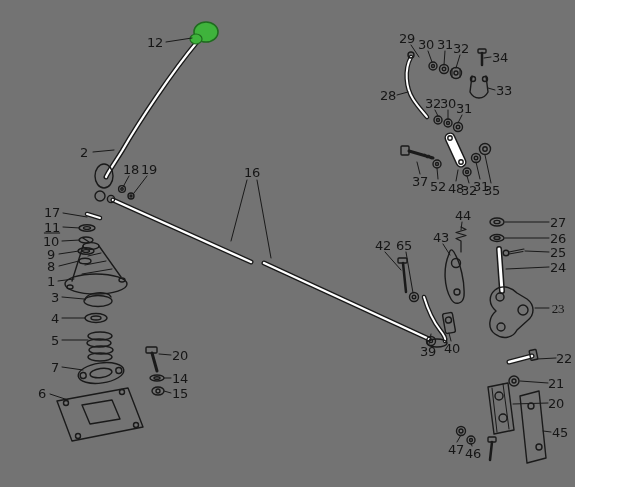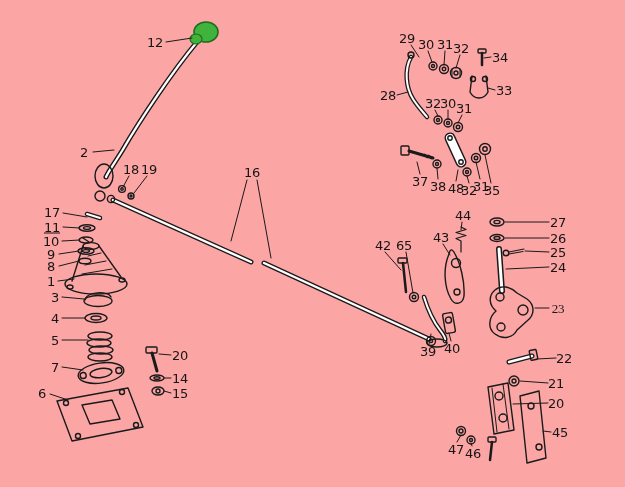--- a/index.html
+++ b/index.html
@@ -2,23 +2,23 @@
 <html><head>
 <meta charset="utf-8">
 <style>
   html, body {
     margin: 0;
     padding: 0;
     background: #ffffff;
   }
   .stage {
     position: relative;
-    width: 625px;
+    width: 575px;
     height: 487px;
-    background: #fca5a5;
+    background: #737373;
     overflow: hidden;
     font-family: "DejaVu Sans", sans-serif;
   }
   .stage svg {
     position: absolute;
     top: 0;
     left: 0;
   }
   .labels {
     position: absolute;
@@ -378,21 +378,21 @@
       <span class="part-label" style="left: 426px; top: 44px;">30</span>
       <span class="part-label" style="left: 445px; top: 44px;">31</span>
       <span class="part-label" style="left: 461px; top: 48px;">32</span>
       <span class="part-label" style="left: 500px; top: 57px;">34</span>
       <span class="part-label" style="left: 388px; top: 95px;">28</span>
       <span class="part-label" style="left: 504px; top: 90px;">33</span>
       <span class="part-label" style="left: 433px; top: 103px;">32</span>
       <span class="part-label" style="left: 448px; top: 103px;">30</span>
       <span class="part-label" style="left: 464px; top: 108px;">31</span>
       <span class="part-label" style="left: 420px; top: 181px;">37</span>
-      <span class="part-label" style="left: 438px; top: 186px;">38</span>
+      <span class="part-label" style="left: 438px; top: 186px;">52</span>
       <span class="part-label" style="left: 456px; top: 188px;">48</span>
       <span class="part-label" style="left: 469px; top: 190px;">32</span>
       <span class="part-label" style="left: 481px; top: 186px;">31</span>
       <span class="part-label" style="left: 492px; top: 190px;">35</span>
       <span class="part-label" style="left: 463px; top: 215px;">44</span>
       <span class="part-label" style="left: 558px; top: 222px;">27</span>
       <span class="part-label" style="left: 558px; top: 238px;">26</span>
       <span class="part-label" style="left: 558px; top: 252px; text-align: center;">25</span>
       <span class="part-label" style="left: 558px; top: 267px;">24</span>
       <span class="part-label" style="left: 383px; top: 245px;">42</span>

